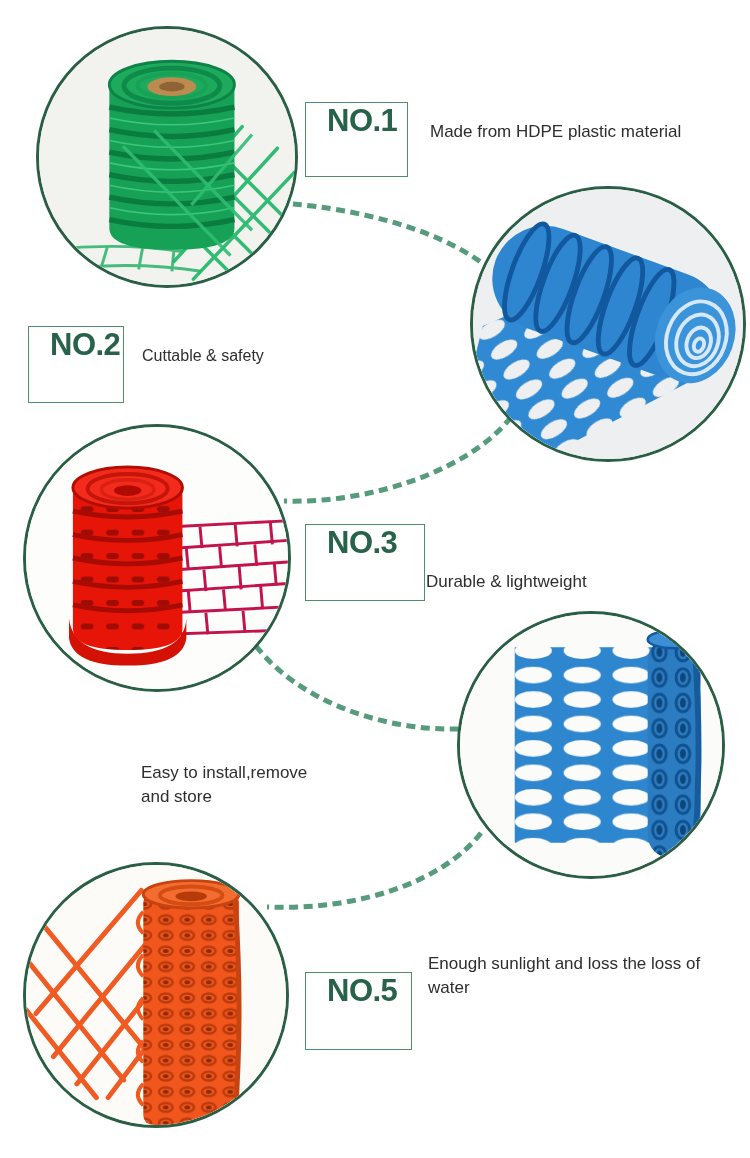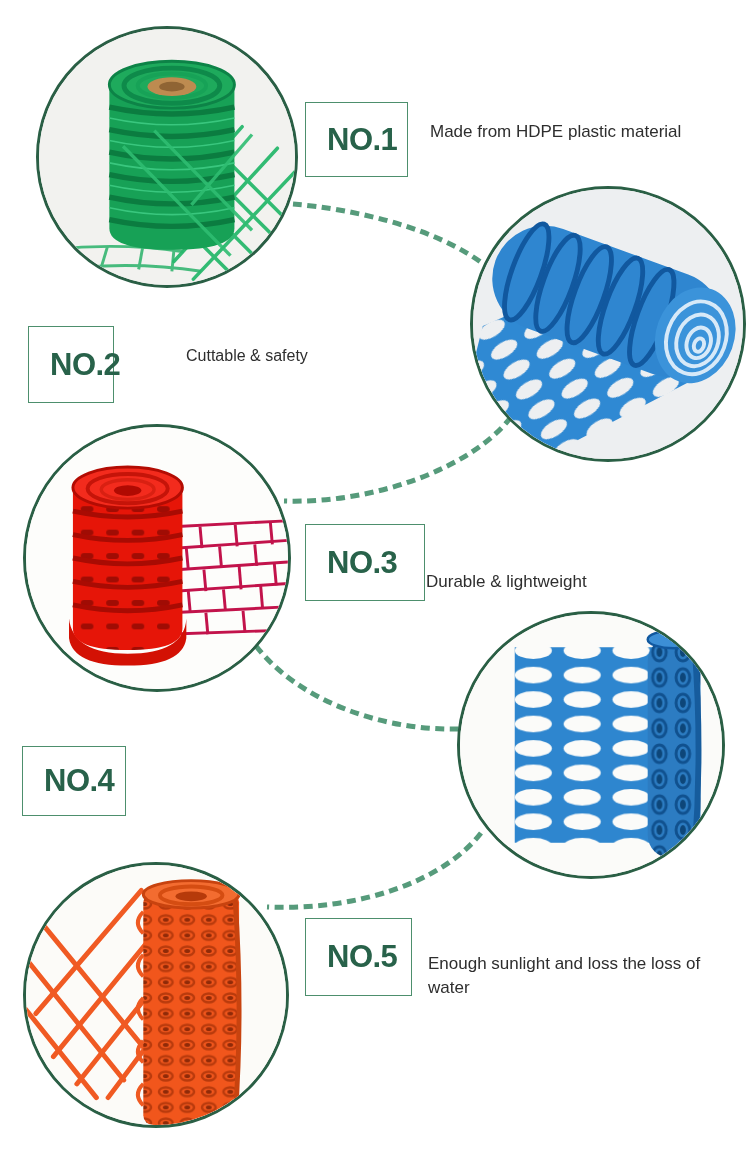--- a/index.html
+++ b/index.html
@@ -11,31 +11,31 @@
   .connectors path { fill:none; stroke:#569b7b; stroke-width:5; stroke-dasharray:9 5.5; }
 
   .circle { position:absolute; border-radius:50%; border:3px solid #2a5f45; overflow:hidden; background:#f3f3f1; }
   .circle svg { display:block; width:100%; height:100%; }
   .c1 { left:36px;  top:26px;  width:262px; height:262px; }
   .c2 { left:470px; top:186px; width:276px; height:276px; }
   .c3 { left:23px;  top:424px; width:268px; height:268px; }
   .c4 { left:457px; top:611px; width:268px; height:268px; }
   .c5 { left:23px;  top:862px; width:266px; height:266px; }
 
-  .label-box { position:absolute; border:1.5px solid #4d8f6d; display:flex; align-items:center; padding-left:21px; background:transparent; }
+  .label-box { position:absolute; border:1.5px solid #4d8f6d; display:flex; align-items:flex-start; padding-left:21px; background:transparent; }
   .label-box .no { font-size:31px; font-weight:bold; color:#28624a; white-space:nowrap; letter-spacing:-0.5px; }
   .b1 { left:305px; top:102px; width:103px; height:75px; }
-  .b2 { left:28px;  top:326px; width:86px; height:77px; }
+  .b2 { left:28px;  top:326px; width:96px; height:77px; }
   .b3 { left:305px; top:524px; width:120px; height:77px; }
   .b4 { left:22px;  top:746px; width:104px; height:70px; }
-  .b5 { left:305px; top:918px; width:107px; height:78px; }
+  .b5 { left:305px; top:972px; width:107px; height:78px; }
 
   .desc { position:absolute; color:#2e2e2e; font-size:17px; line-height:24px; }
   .d1 { left:430px; top:120px; }
-  .d2 { left:142px; top:344px; font-size:16px;margin-left:44px; }
+  .d2 { left:142px; top:344px; font-size:16px; }
   .d3 { left:426px; top:570px;text-align:center; }
   .d4 { left:141px; top:761px; width:190px; }
   .d5 { left:428px; top:952px; width:285px; }
 </style>
 </head>
 <body>
 
 <div class="canvas">
 
   <svg class="connectors" viewBox="0 0 750 1158" aria-hidden="true">
@@ -232,25 +232,23 @@
 
   <div class="label-box b1">
     <span class="no">NO.1</span>
   </div>
   <div class="label-box b2">
     <span class="no">NO.2</span>
   </div>
   <div class="label-box b3">
     <span class="no">NO.3</span>
   </div>
-  <div class="label-box b4">
-    <span class="no">NO.4</span>
-  </div>
   <div class="label-box b5">
     <span class="no">NO.5</span>
   </div>
 
   <div class="desc d1">Made from HDPE plastic material</div>
   <div class="desc d2">Cuttable &amp; safety</div>
   <div class="desc d3">Durable &amp; lightweight</div>
+  <div class="desc d4">Easy to install,remove and store</div>
   <div class="desc d5">Enough sunlight and loss the loss of water</div>
 
 </div>
 
 </body></html>

